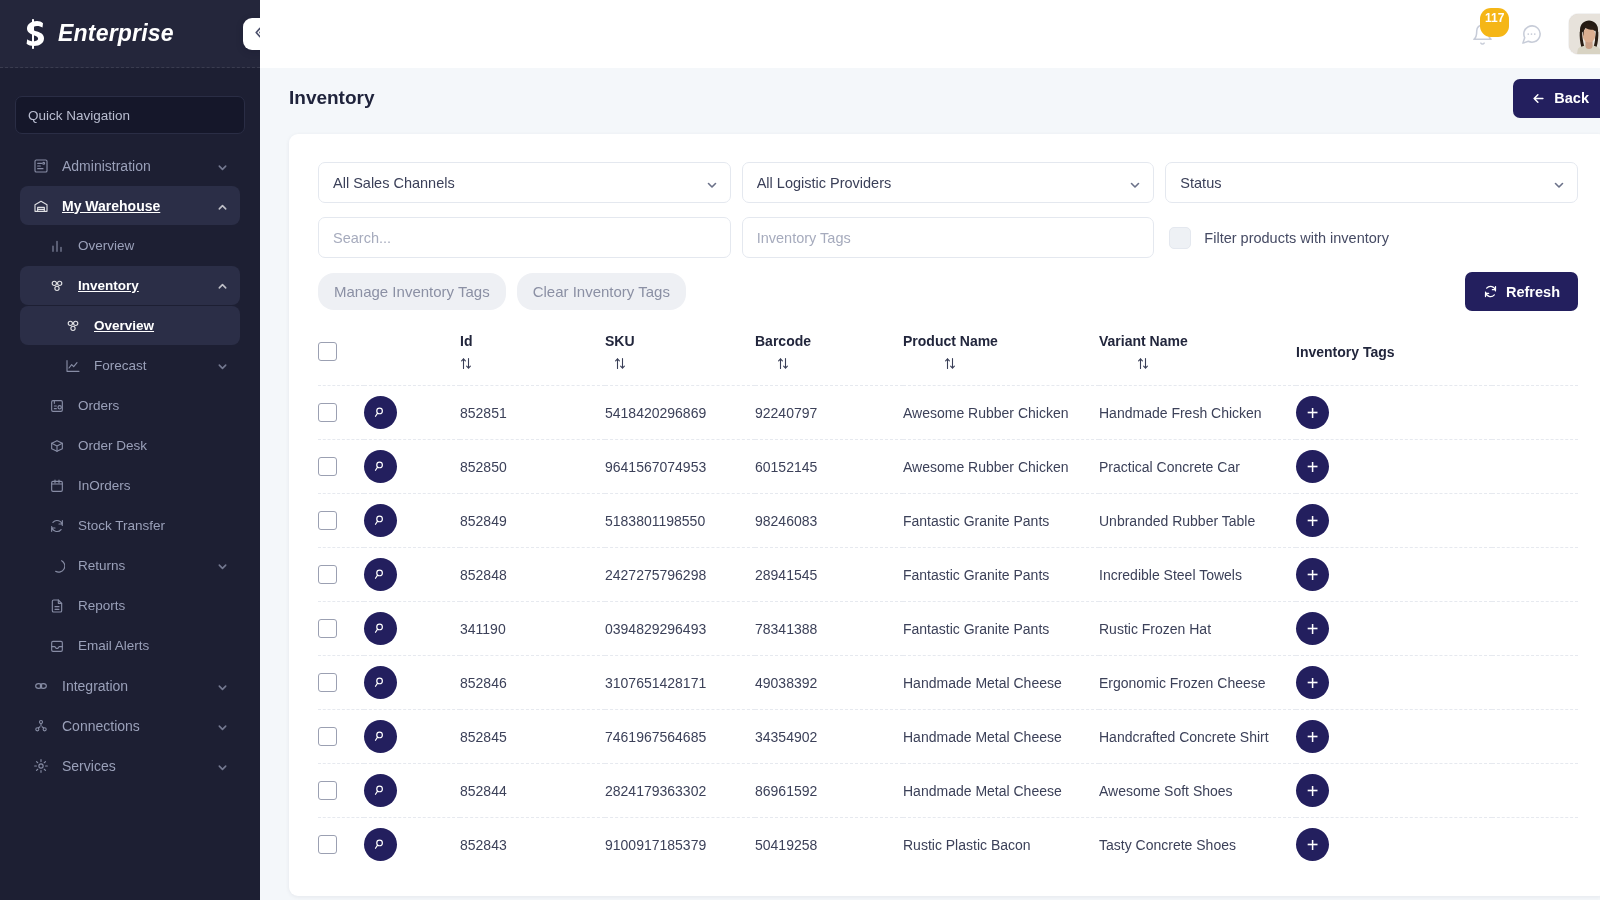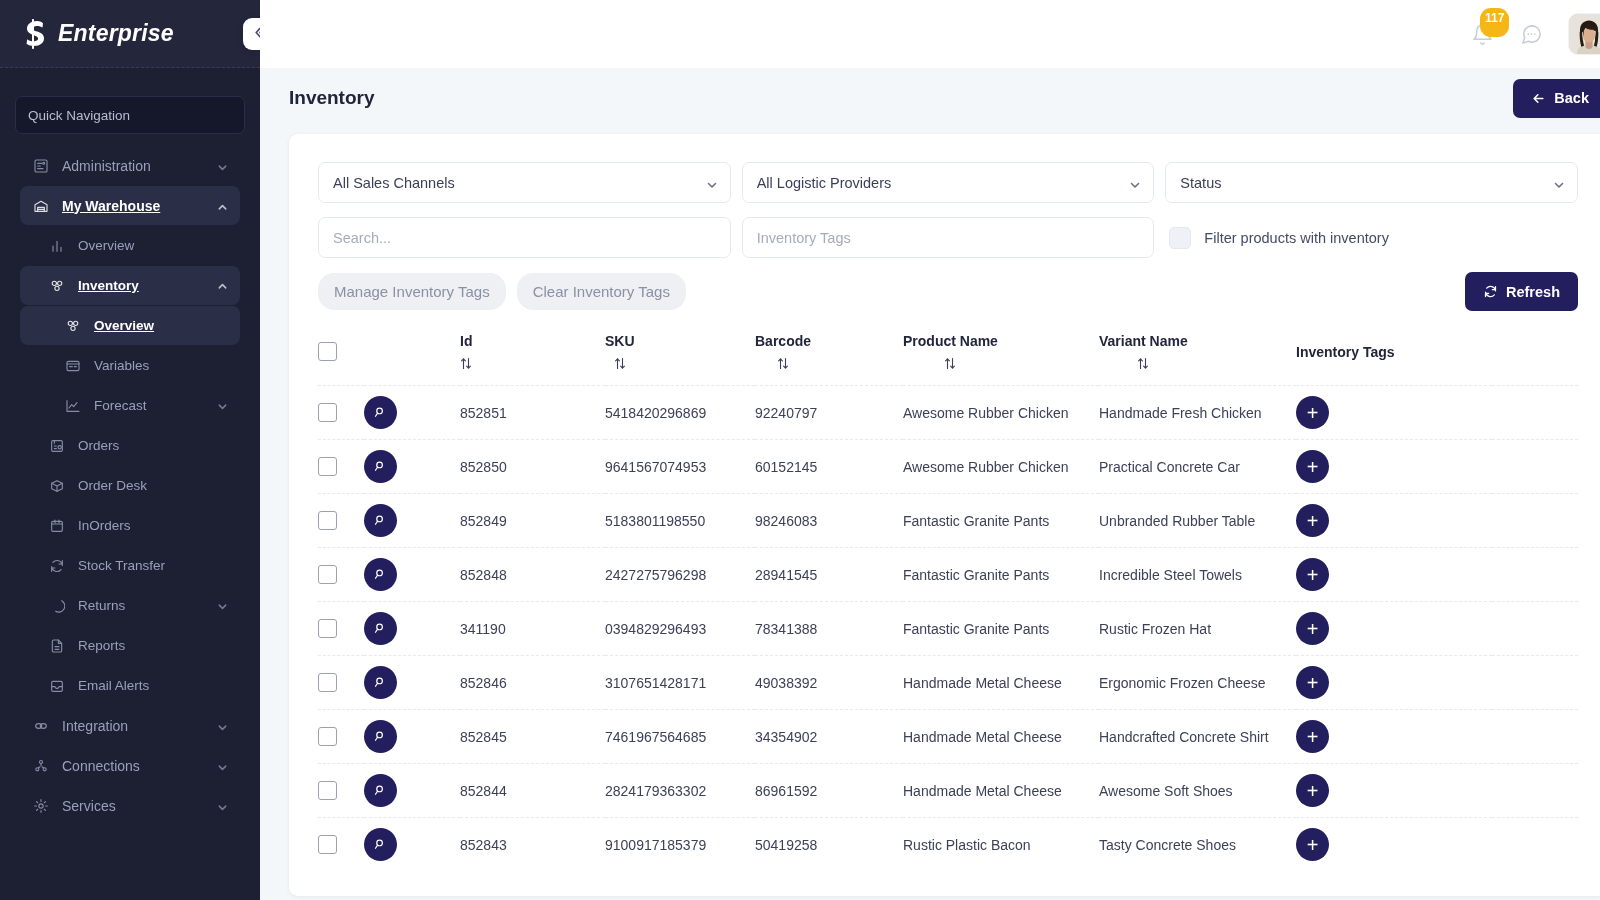--- a/index.html
+++ b/index.html
@@ -246,29 +246,20 @@
         </div>
         <div class="nav-item sub2 active">
           <span class="nav-ico">
             <svg viewBox="0 0 24 24" fill="none" stroke="currentColor" stroke-width="1.7" stroke-linecap="round" stroke-linejoin="round">
               <circle cx="8" cy="8" r="3.2"></circle>
               <circle cx="16" cy="8" r="3.2"></circle>
               <circle cx="12" cy="15.5" r="3.2"></circle>
             </svg>
           </span>
           <span class="nav-label">Overview</span>
-        </div>
-        <div class="nav-item sub2">
-          <span class="nav-ico">
-            <svg viewBox="0 0 24 24" fill="none" stroke="currentColor" stroke-width="1.7" stroke-linecap="round" stroke-linejoin="round">
-              <rect x="3" y="5" width="18" height="14" rx="2"></rect>
-              <path d="M3 9h18M7 13h4M14 13h3"></path>
-            </svg>
-          </span>
-          <span class="nav-label">Variables</span>
         </div>
         <div class="nav-item sub2">
           <span class="nav-ico">
             <svg viewBox="0 0 24 24" fill="none" stroke="currentColor" stroke-width="1.7" stroke-linecap="round" stroke-linejoin="round">
               <path d="M3 4v16h18"></path>
               <path d="M6 15l4-5 3 3 5-6"></path>
             </svg>
           </span>
           <span class="nav-label">Forecast</span>
           <span class="caret"><svg viewBox="0 0 12 12" fill="none" stroke="currentColor" stroke-width="1.7" stroke-linecap="round" stroke-linejoin="round">

